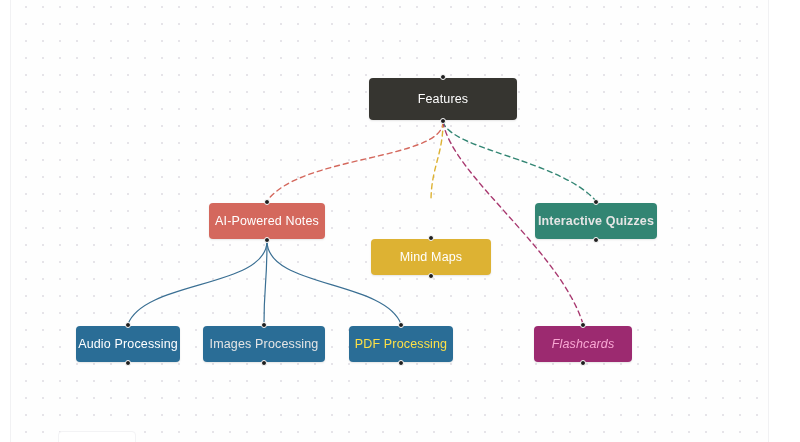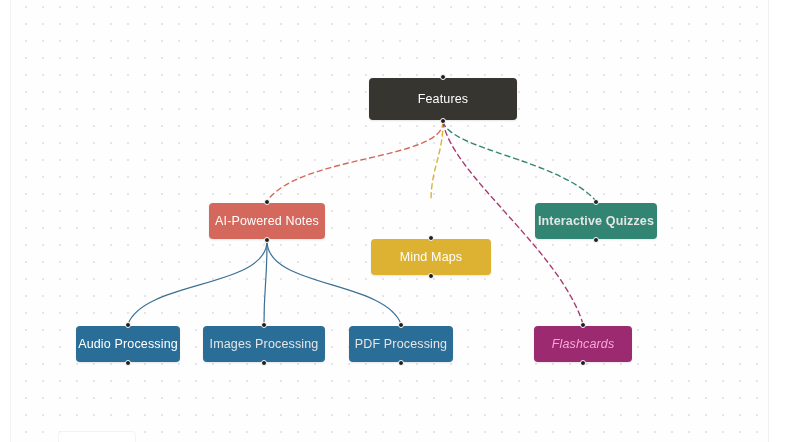--- a/index.html
+++ b/index.html
@@ -142,21 +142,21 @@
       <div class="node" style="left: 76px; top: 326px; width: 104px; height: 36px; background: rgb(42, 109, 150); color: #ffffff;">
         <div class="handle top"></div>
         <span class="node-label">Audio Processing</span>
         <div class="handle bottom"></div>
       </div>
       <div class="node" style="left: 203px; top: 326px; width: 122px; height: 36px; background: rgb(42, 109, 150); color: #e5e5e5;">
         <div class="handle top"></div>
         <span class="node-label">Images Processing</span>
         <div class="handle bottom"></div>
       </div>
-      <div class="node" style="left: 349px; top: 326px; width: 104px; height: 36px; background: rgb(42, 109, 150); color: #e5e5e5;">
+      <div class="node" style="left: 349px; top: 326px; width: 104px; height: 36px; background: rgb(42, 109, 150); color: #fde047;">
         <div class="handle top"></div>
         <span class="node-label">PDF Processing</span>
         <div class="handle bottom"></div>
       </div>
       <div class="node" style="left: 534px; top: 326px; width: 98px; height: 36px; background: rgb(156, 42, 112); color: #f9a8d4; font-style: italic;">
         <div class="handle top"></div>
         <span class="node-label">Flashcards</span>
         <div class="handle bottom"></div>
       </div>
     </div>

